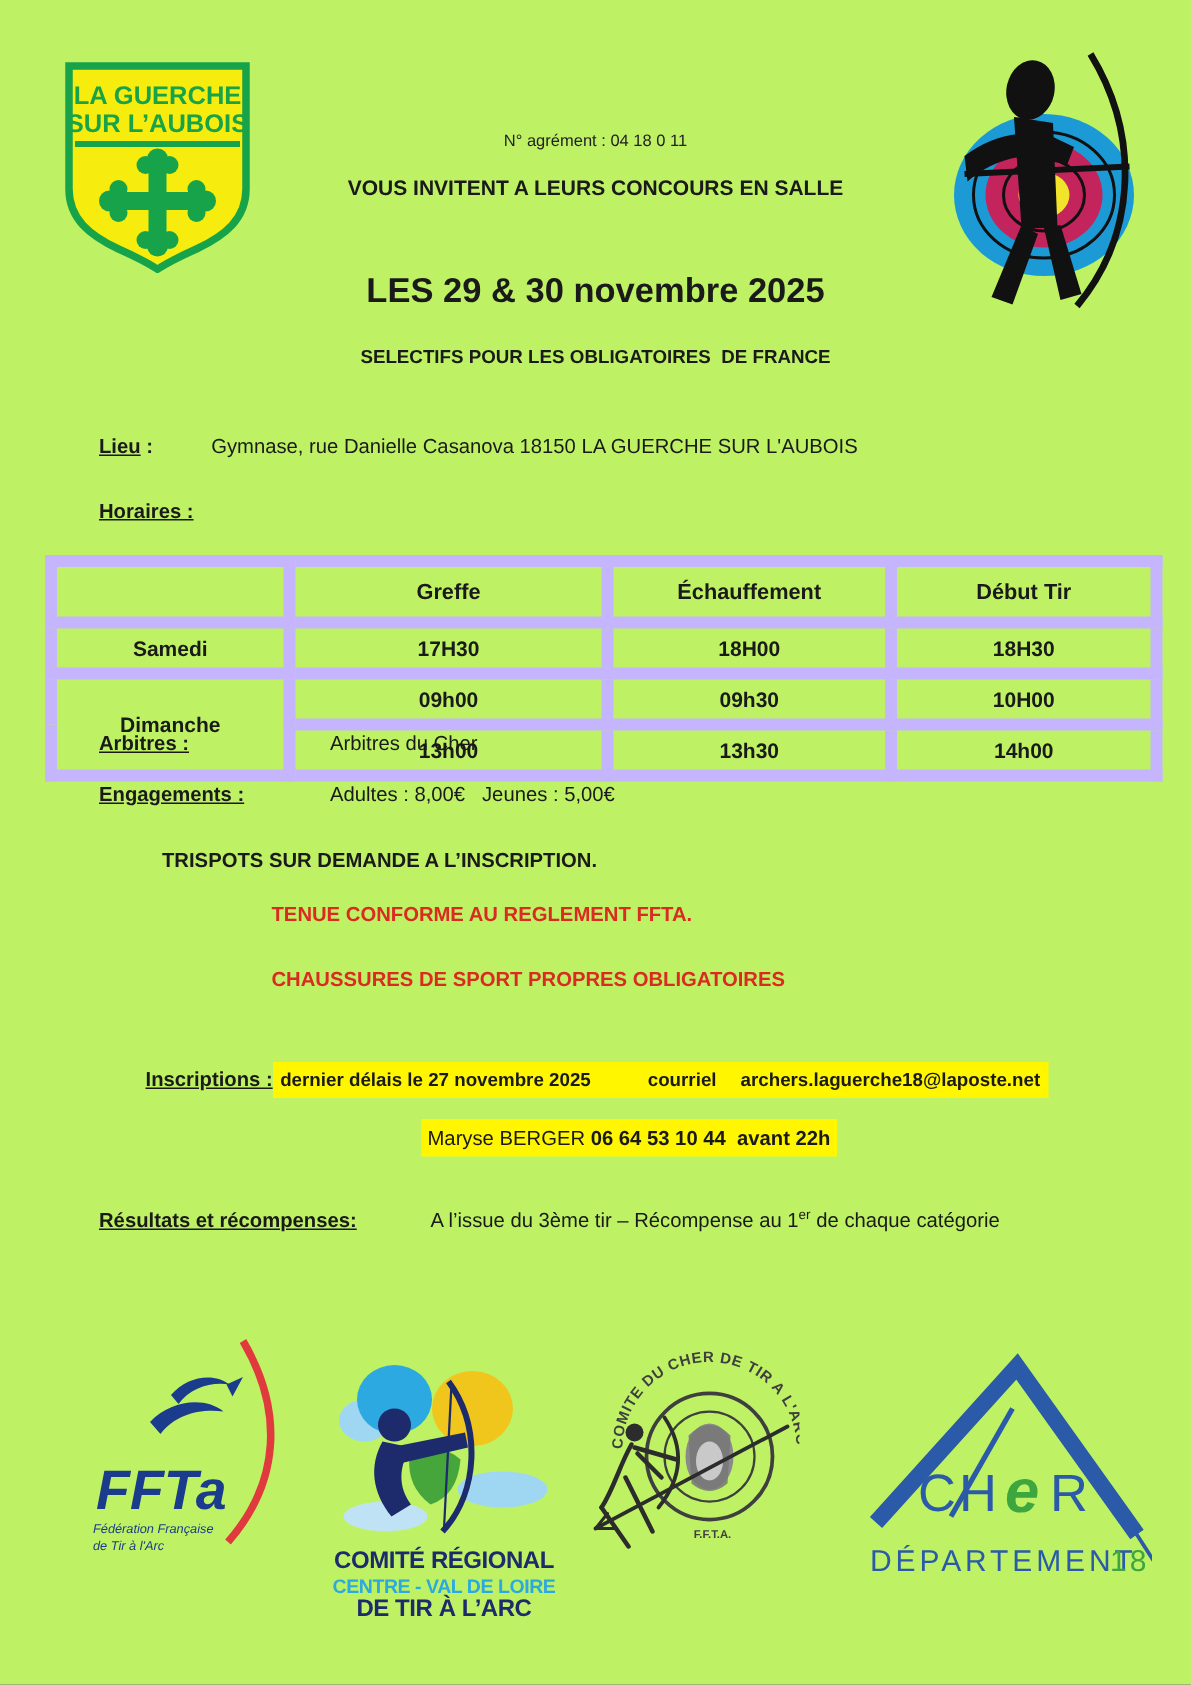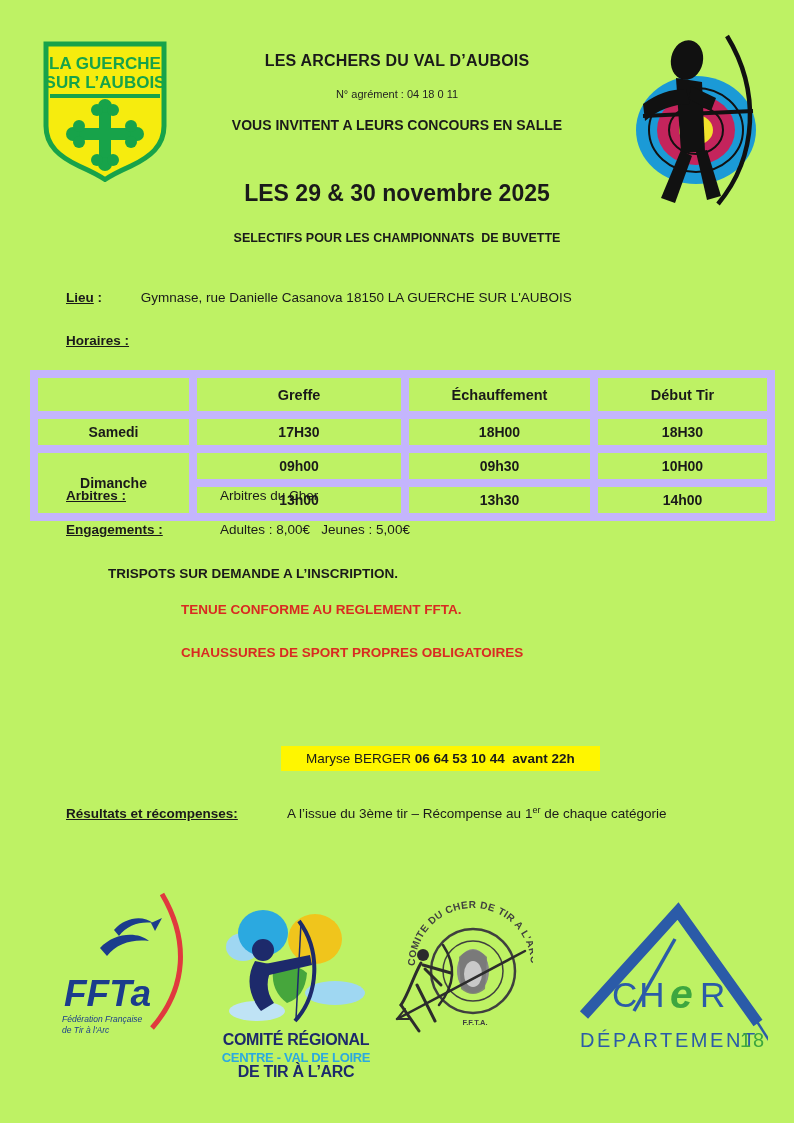--- a/index.html
+++ b/index.html
@@ -46,21 +46,21 @@
 
   .red-line { color: var(--accent-red, #d92b21); font-weight: 700; font-size: 13.5px; }
 
   .hl {
     background: var(--highlight-yellow, #ffff00);
     padding: 5px 6px 5px 5px;
     font-size: 12.5px; font-weight: 700;
   }
   .hl .gap1 { margin-right: 38px; }
   .hl .gap2 { margin-right: 16px; }
-  .hl-contact { font-size: 13.5px; padding: 5px 25px; font-weight: 400; }
+  .hl-contact { font-size: 13.5px; padding: 5px 4px; font-weight: 400; }
   .hl-contact .phone { font-weight: 700; }
 
   sup.small { font-size: 9px; vertical-align: super; line-height: 0; }
 
   .banner { top: 856px; font-size: 14.5px; font-weight: 700; letter-spacing: .2px; }
 
   
   .shield-fill   { fill: var(--shield-yellow, #f6ec0e); stroke: var(--shield-green, #17a34a); }
   .shield-green  { fill: var(--shield-green, #17a34a); }
   .shield-text   { fill: var(--shield-green, #17a34a); font-weight: 700; font-size: 17px; font-family: "Liberation Sans", sans-serif; }
@@ -120,25 +120,24 @@
     <g class="blackshape">
       <ellipse cx="54" cy="32" rx="16" ry="20" transform="rotate(12 54 32)"></ellipse>
       <path d="M43 50 L69 54 L72 124 L48 124 Z"></path>
       <path d="M10 76 Q 30 61 53 61 L57 76 Q 32 76 12 93 Z"></path>
       <path d="M58 58 L83 70 L78 83 L56 71 Z"></path>
       <path d="M48 122 L28 170 L42 175 L59 128 Z"></path>
       <path d="M63 124 L74 172 L88 168 L74 122 Z"></path>
     </g>
   </svg>
 
-  <div class="abs center club-name">LES ARCHERS DU VAL D’AUBOIS</div>
   <div class="abs center agrement">N° agrément : 04 18 0 11</div>
   <div class="abs center invitation">VOUS INVITENT A LEURS CONCOURS EN SALLE</div>
   <div class="abs center dates">LES 29 &amp; 30 novembre 2025</div>
-  <div class="abs center subtitle pre">SELECTIFS POUR LES CHAMPIONNATS  DE BUVETTE</div>
+  <div class="abs center subtitle pre">SELECTIFS POUR LES OBLIGATOIRES  DE FRANCE</div>
 
   <div class="abs line" style="left:49px; top:288px;">
     <span class="lblw-lieu"><span class="lbl">Lieu</span><span class="b pre"> :</span></span>
     <span>Gymnase, rue Danielle Casanova 18150 LA GUERCHE SUR L'AUBOIS</span>
   </div>
 
   <div class="abs line" style="left:49px; top:331px;">
     <span class="lbl">Horaires :</span>
   </div>
 
@@ -185,20 +184,23 @@
 
   <div class="abs line" style="left:49px; top:520px;">
     <span class="lbl lblw-wide">Engagements :</span>
     <span class="pre">Adultes : 8,00€   Jeunes : 5,00€</span>
   </div>
 
   <div class="abs line b" style="left:108px; top:564px;">TRISPOTS SUR DEMANDE A L’INSCRIPTION.</div>
   <div class="abs line red-line" style="left:181px; top:600px;">TENUE CONFORME AU REGLEMENT FFTA.</div>
   <div class="abs line red-line" style="left:181px; top:643px;">CHAUSSURES DE SPORT PROPRES OBLIGATOIRES</div>
 
+  <div class="abs line" style="left:80px; top:710px;">
+    <span class="lbl">Inscriptions :</span><span class="hl"><span class="gap1">dernier délais le 27 novembre 2025</span><span class="gap2">courriel</span><span>archers.laguerche18@laposte.net</span></span>
+  </div>
   <div class="abs line" style="left:281px; top:749px;">
     <span class="hl hl-contact"><span>Maryse BERGER </span> <span class="phone pre">06 64 53 10 44  avant 22h</span></span>
   </div>
 
   <div class="abs line" style="left:49px; top:804px;">
     <span class="lbl lblw-res">Résultats et récompenses:</span><span>A l’issue du 3ème tir – Récompense au 1</span><sup class="small">er</sup><span> de chaque catégorie</span>
   </div>
 
 
   <svg class="abs" style="left:58px; top:888px;" width="178" height="160" viewBox="0 0 178 160">

